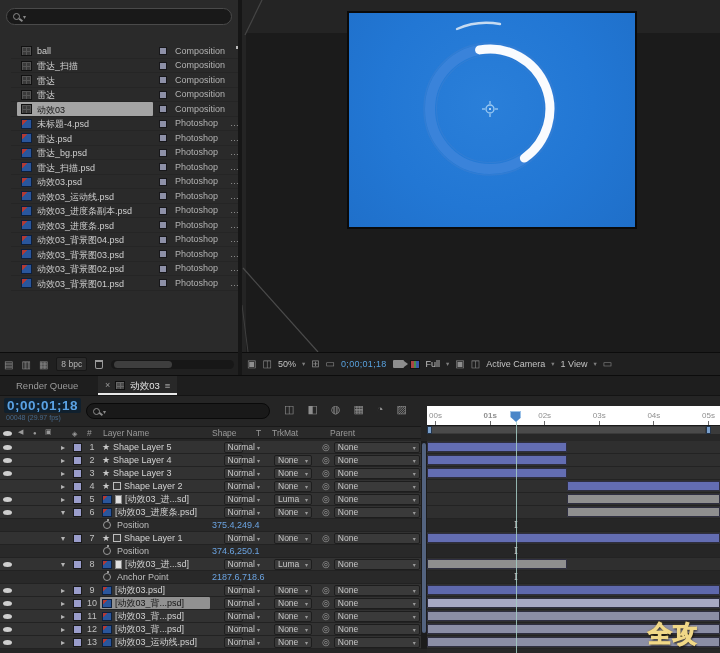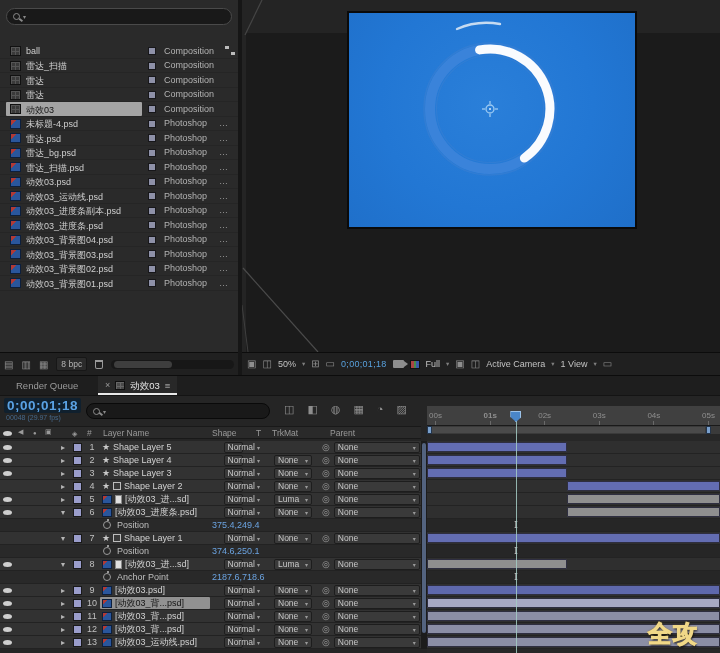--- a/index.html
+++ b/index.html
@@ -13,21 +13,21 @@
   .project-panel { position:absolute; left:0; top:0; width:238px; height:352px; background:#2a2a2a; }
   .pp-search { position:absolute; left:6px; top:8px; width:226px; height:17px; background:#191919;
     border:1px solid #4a4a4a; border-radius:9px; display:flex; align-items:center; gap:3px; padding:0 6px; }
   .i-mag { width:7px; height:7px; border:1.5px solid #8a8a8a; border-radius:50%; position:relative; flex:none;}
   .i-mag::after { content:''; position:absolute; width:4px; height:1.5px; background:#8a8a8a;
     right:-3.5px; bottom:-1px; transform:rotate(38deg); }
   .pp-search .caret { font-size:6px; color:#888; }
   .pp-header { position:absolute; left:0; top:30px; width:238px; height:13px; background:#202020;
     border-top:1px solid #151515; border-bottom:1px solid #151515; font-size:8.5px; color:#9a9a9a; }
   .pp-header span { position:absolute; top:1px; }
-  .pp-rows { position:absolute; left:0; top:44px; width:270px; }
+  .pp-rows { position:absolute; left:11px; top:44px; width:270px; }
   .pp-row { position:relative; height:14.5px; border-bottom:1px solid #252525; font-size:9px; }
   .pp-row .sel-bg { position:absolute; left:6px; top:0; width:136px; height:13.5px; background:#a4a4a4; border-radius:1px;}
   .pp-row .nm { position:absolute; left:26px; top:1.5px; color:#cfcfcf; white-space:nowrap; max-width:118px; overflow:hidden;}
   .pp-row.selected .nm { color:#141414; }
   .pp-row .icn { position:absolute; left:10px; top:2px; }
   .pp-row .chip { position:absolute; left:148px; top:3px; width:8px; height:8px; background:#8e91a8; border:1px solid #17171a;}
   .pp-row .tp { position:absolute; left:164px; top:1.5px; color:#b3b3b3; }
   .pp-row .sz { position:absolute; left:219px; top:1.5px; color:#9a9a9a; }
   .i-comp { width:11px; height:10px; background:#3a3a3a; border:1px solid #111;
     background-image:linear-gradient(#555 1px,transparent 1px),linear-gradient(90deg,#555 1px,transparent 1px);
@@ -104,21 +104,21 @@
   .i-page { width:7px; height:9px; background:#e0e0e0; border:1px solid #8a8a8a; }
   .i-watch { width:8px; height:8px; border:1px solid #9a9a9a; border-radius:50%; position:relative; }
   .i-watch::before { content:''; position:absolute; top:-3px; left:2.5px; width:2px; height:2px; background:#9a9a9a; }
   .prop-label { margin-left:6px; color:#bfbfbf; }
   .prop-val { position:absolute; left:212px; color:#6ba3e0; }
   .prop-ind { padding-left:103px; }
   .tl-scroll { position:absolute; left:421px; top:65px; width:6px; height:208px; background:#1c1c1c; }
   .tl-scroll .thumb { position:absolute; left:1px; top:2px; width:4px; height:190px; background:#53637f; border-radius:2px;}
   
   .tlr { position:absolute; left:427px; top:30px; width:293px; height:248px; background:#272727; overflow:hidden; }
-  .ruler { position:absolute; left:0; top:0; width:293px; height:20px; background:#404040; border-bottom:1px solid #1a1a1a;}
+  .ruler { position:absolute; left:0; top:0; width:293px; height:20px; background:#ffffff; border-bottom:1px solid #1a1a1a;}
   .ruler .tick { position:absolute; top:5px; font-size:8px; color:#8f8f8f; }
   .ruler .tickline { position:absolute; bottom:0; width:1px; height:4px; background:#6a6a6a; }
   .workarea { position:absolute; left:0; top:20px; width:293px; height:8px; background:#3a3a3a; }
   .workarea .inner { position:absolute; left:4px; top:1px; width:274px; height:6px; background:#4a4a4a; }
   .wa-h { position:absolute; top:0; width:5px; height:8px; background:#7aa0cc; border:1px solid #23344a; }
   .tr-rows { position:absolute; left:0; top:35px; width:293px; }
   .tr-row { position:relative; height:13px; background:#2f2f2f; border-bottom:1px solid #232323; }
   .tr-row.prop { background:#262626; }
   .bar { position:absolute; top:1px; height:10px; border:1px solid #2e2e40; border-radius:1px; }
   .ibeam { position:absolute; top:1px; font-family:"DejaVu Serif", serif; font-size:10px; color:#d8d8d8; line-height:10px;}

